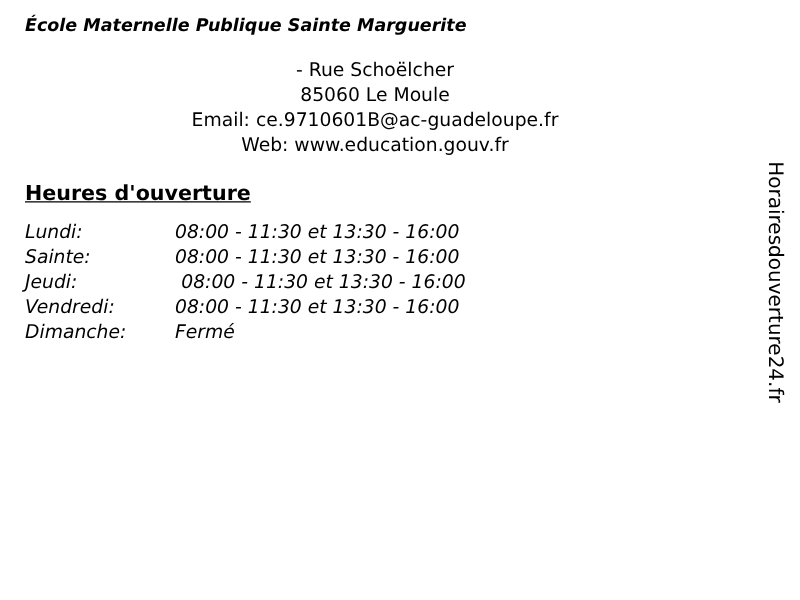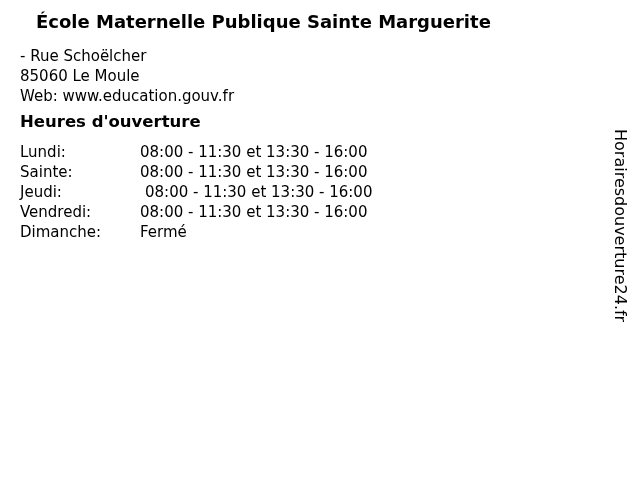--- a/index.html
+++ b/index.html
@@ -15,45 +15,49 @@
     position: relative;
     overflow: hidden;
   }
   .content {
     position: absolute;
     left: 20px;
     top: 10px;
     width: 560px;
   }
   .page-title {
-    font-size: 18px;
+    font-size: 14px;
     font-weight: bold;
     line-height: 23px;
-    margin: 0 0 13px 16px;
+    margin: 0 0 13px 0;
     white-space: nowrap;
+    font-style: italic;
   }
   .contact {
     font-size: 15px;
     line-height: 20px;
   }
   .contact-line {
     white-space: nowrap;
+    text-align: center;
   }
   .hours-heading {
     font-size: 16.5px;
     font-weight: bold;
     line-height: 20px;
-    margin: 6px 0 10px 0;
+    margin: 19px 0 10px 0;
+    text-decoration: underline;
   }
   .schedule {
     font-size: 15px;
     line-height: 20px;
   }
   .schedule-row {
     white-space: nowrap;
+    font-style: italic;
   }
   .schedule-day {
     display: inline-block;
     width: 120px;
   }
   .schedule-time {
     display: inline-block;
   }
   
   .schedule-row:nth-child(3) .schedule-time {
@@ -74,20 +78,21 @@
 </head>
 <body>
 
 <div class="content">
 
   <h1 class="page-title">École Maternelle Publique Sainte Marguerite</h1>
 
   <div class="contact">
     <div class="contact-line">- Rue Schoëlcher</div>
     <div class="contact-line">85060 Le Moule</div>
+    <div class="contact-line">Email: ce.9710601B@ac-guadeloupe.fr</div>
     <div class="contact-line">Web: www.education.gouv.fr</div>
   </div>
 
   <h2 class="hours-heading">Heures d'ouverture</h2>
 
   <div class="schedule">
     <div class="schedule-row">
       <span class="schedule-day">Lundi:</span><span class="schedule-time">08:00 - 11:30 et 13:30 - 16:00</span>
     </div>
     <div class="schedule-row">

